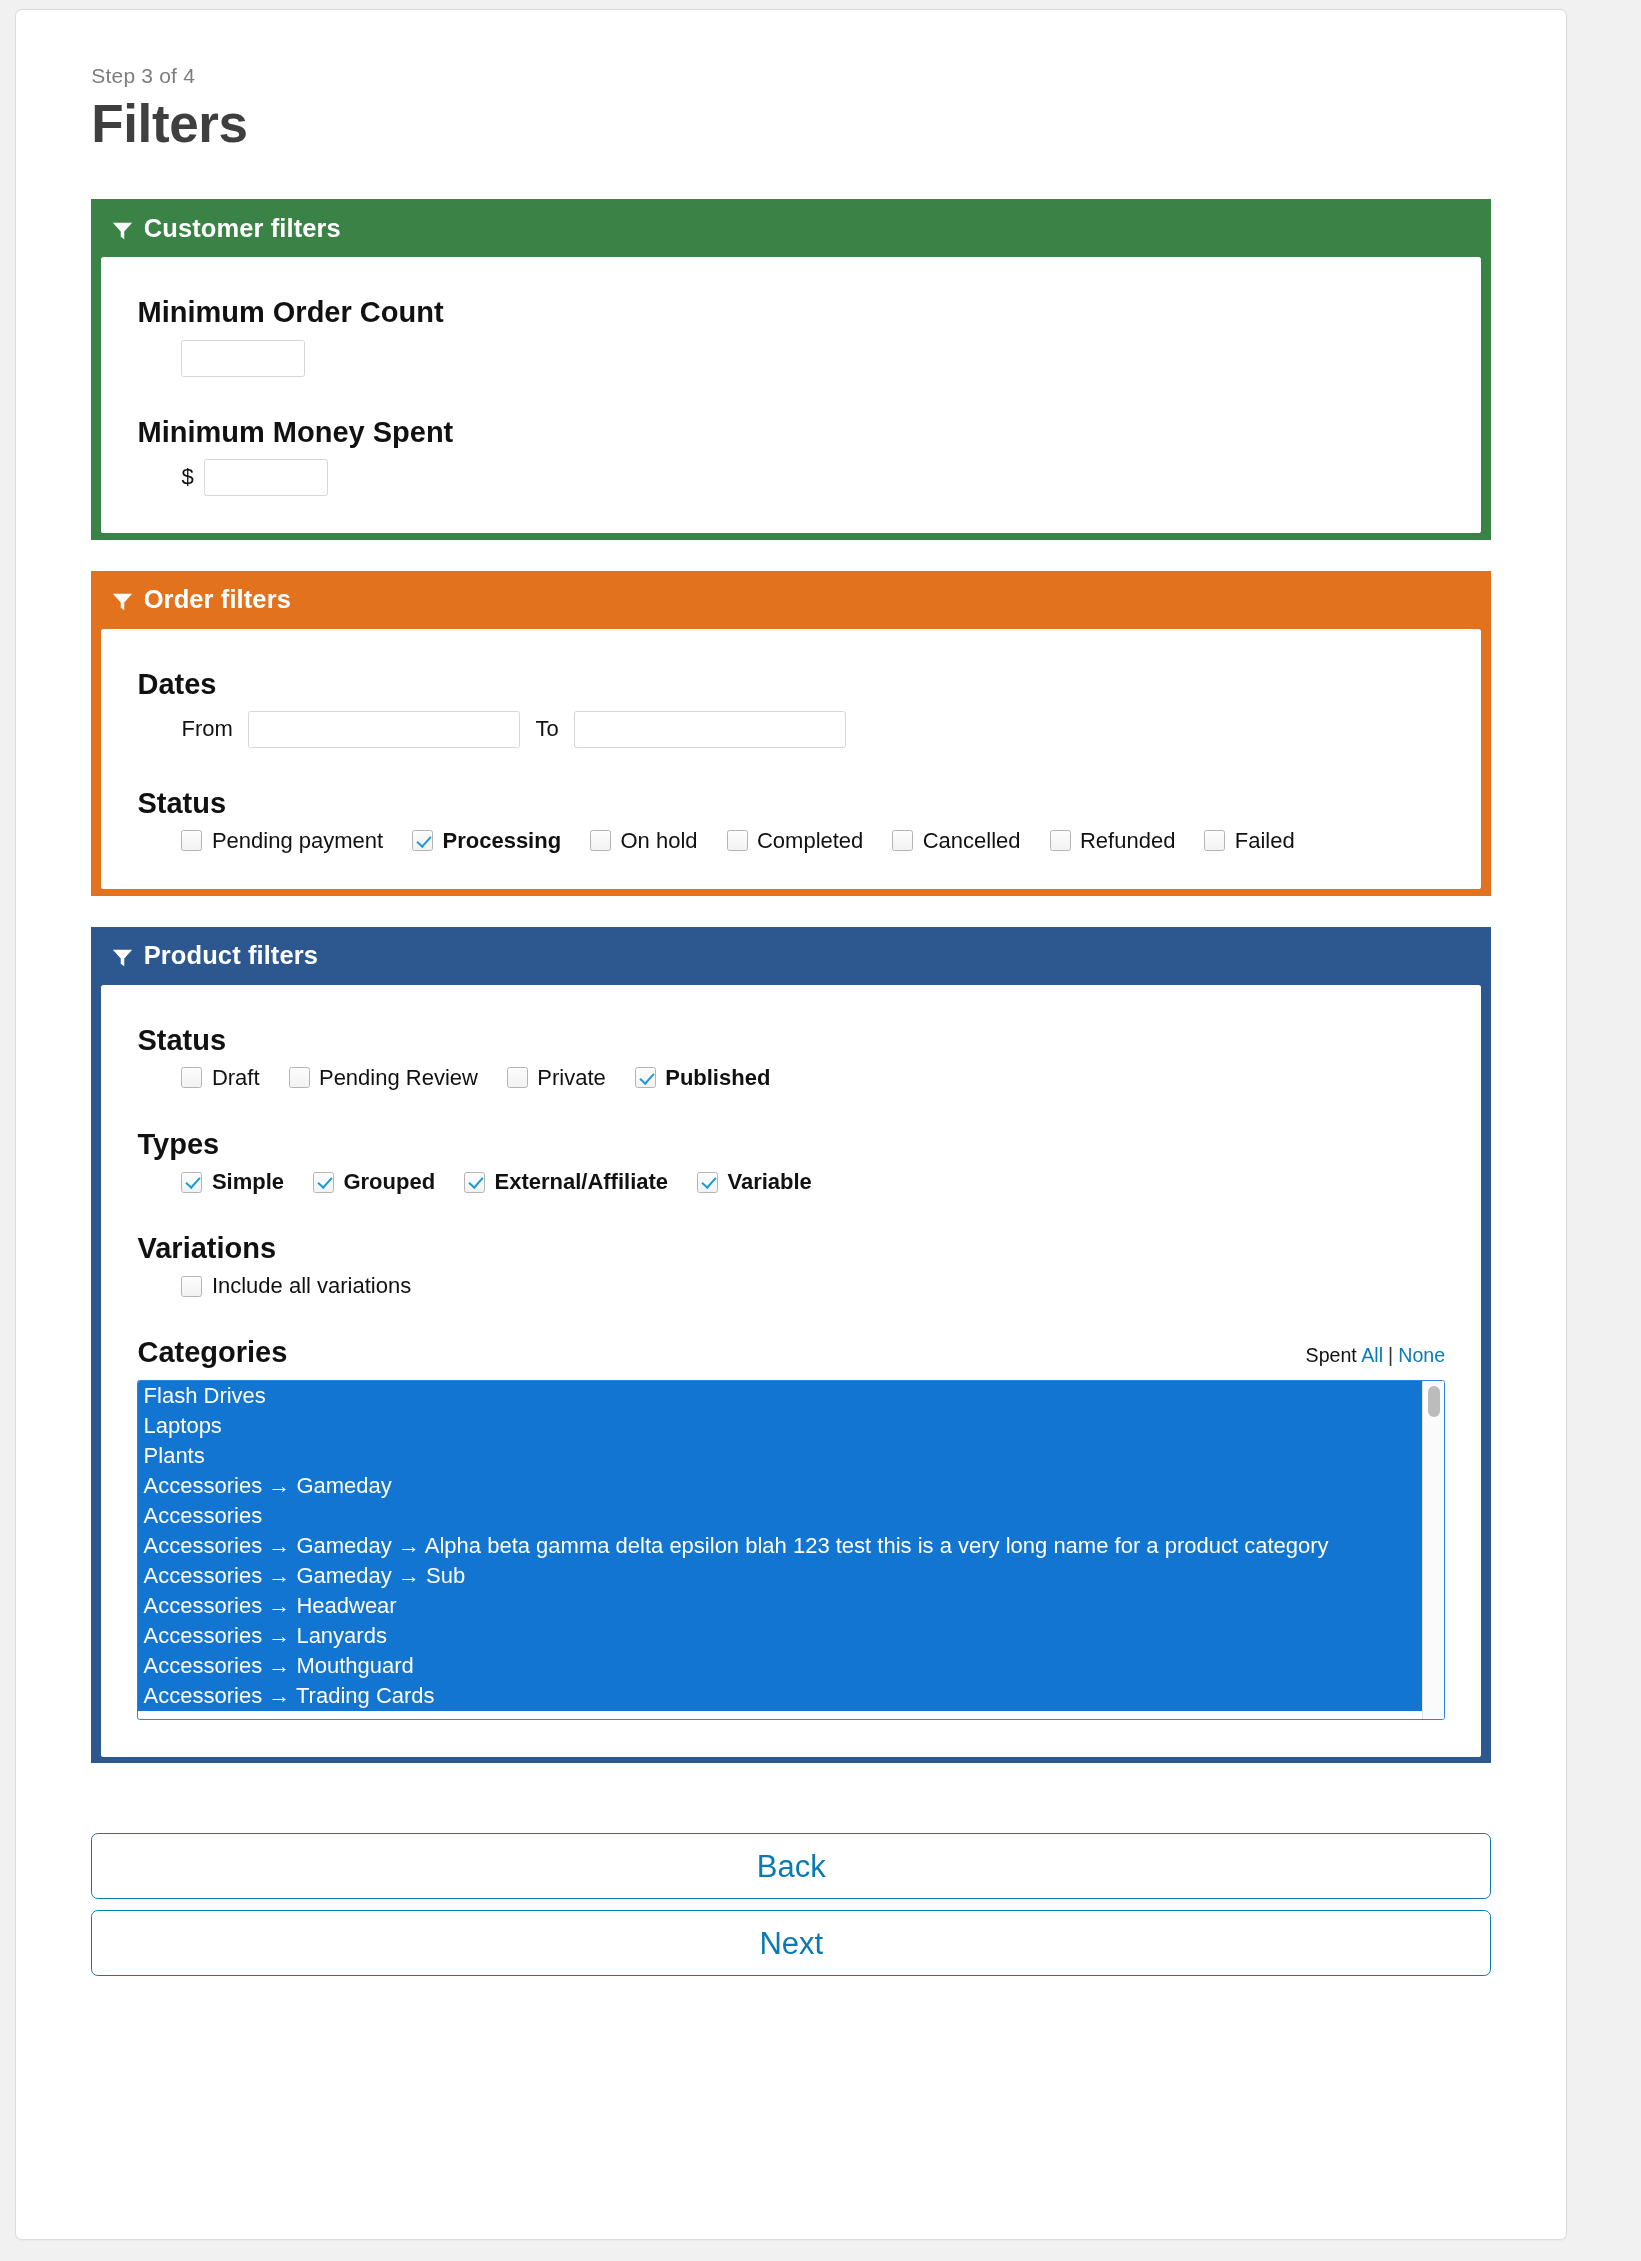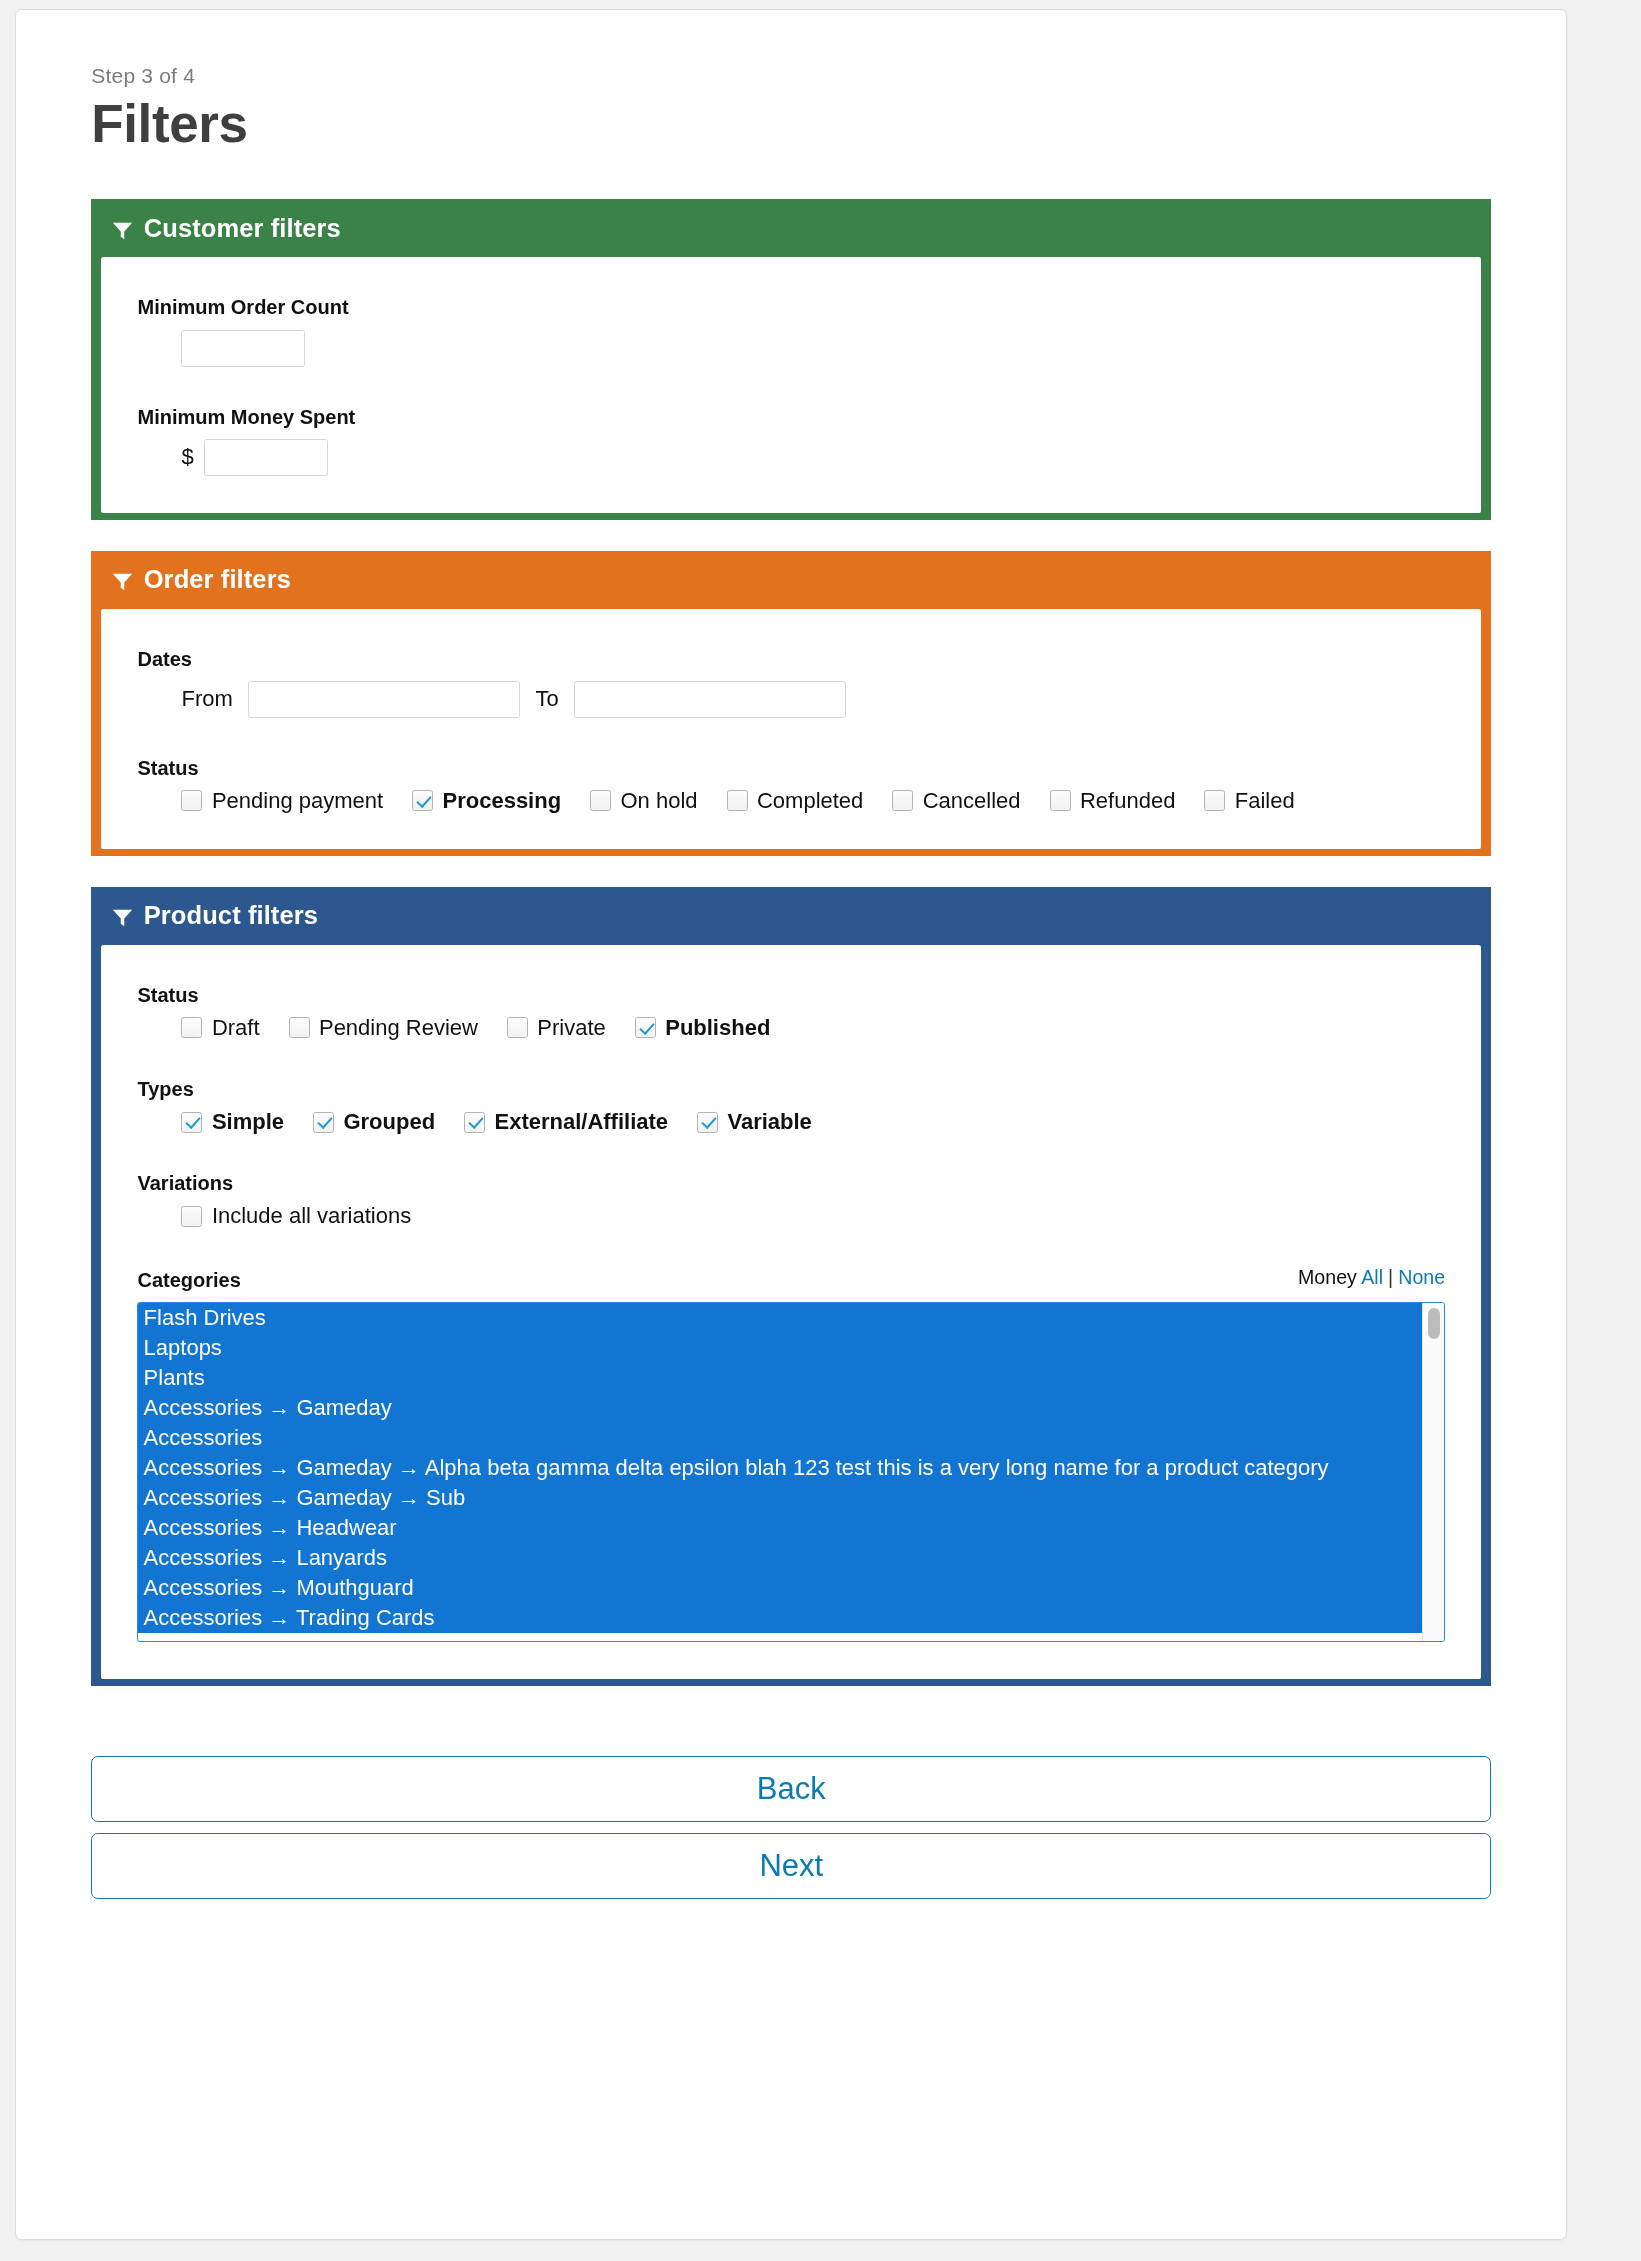--- a/index.html
+++ b/index.html
@@ -65,21 +65,21 @@
 
   .panel-body {
     background: #ffffff;
     margin: 0 10.2px 0 10.2px;
     border-radius: 2.6px;
     padding: 39px 36px 37px 36px;
   }
   .panel-green .panel-body  { min-height: 179px; }
 
   .field-label {
-    font-size: 20px;
+    font-size: 29px;
     font-weight: bold;
     color: #111111;
     margin: 0 0 10.2px 0;
   }
   .field-label.spaced { margin-top: 39px; }
 
   .indent { padding-left: 44px; }
 
   input.text-input {
     height: 37px;
@@ -358,21 +358,21 @@
               <label class="check-item">
                 <span class="cbox"></span>
                 <span>Include all variations</span>
               </label>
             </div>
         </div>
 
         <div class="cat-head" style="margin-top:39px;">
           <div class="field-label" style="margin:0;">Categories</div>
           <div class="select-links">
-            <span>Money</span>
+            <span>Spent</span>
             <a href="#">All</a><span class="sep">|</span><a href="#">None</a>
           </div>
         </div>
 
         <div class="listbox">
           <div class="list-col">
               <div class="list-option">Flash Drives</div>
               <div class="list-option">Laptops</div>
               <div class="list-option">Plants</div>
               <div class="list-option">Accessories → Gameday</div>

